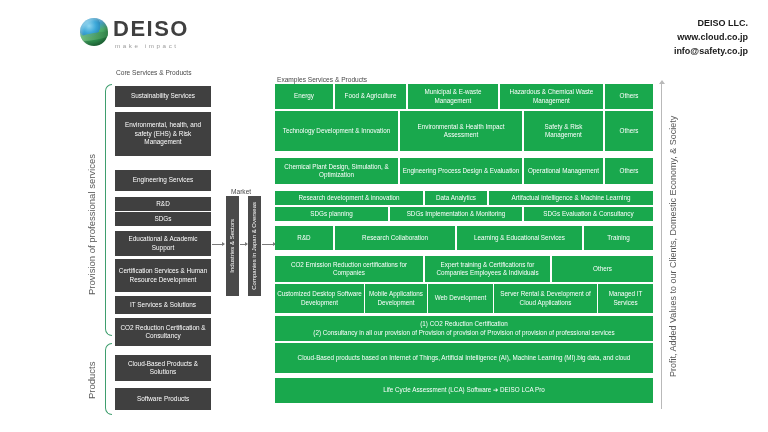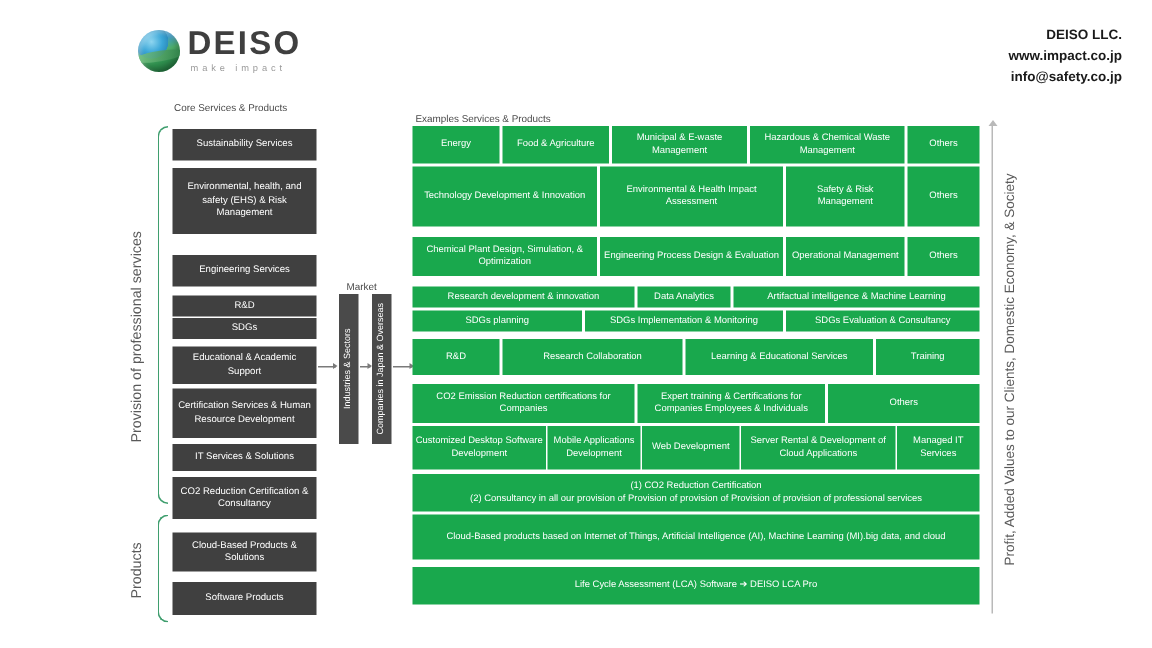--- a/index.html
+++ b/index.html
@@ -10,22 +10,22 @@
     overflow: hidden;
   }
   #slide {
     position: relative;
     width: 768px; height: 432px;
     background: #ffffff;
   }
 
   
   .logo-wrap {
-    position: absolute; left: 92px; top: 18px;
-    display: flex; align-items: center; gap: 5px;
+    position: absolute; left: 80px; top: 18px;
+    display: flex; gap: 5px;
   }
   .globe {
     width: 28px; height: 28px; border-radius: 50%;
     background:
       radial-gradient(circle at 32% 28%, #8fd6f0 0%, #3ba7d8 26%, #2e8fbf 40%, transparent 41%),
       linear-gradient(160deg, #5ab7e0 0%, #3f9fd0 30%, #4fae6a 52%, #2f8f4e 72%, #1f6d3a 100%);
     box-shadow: inset -2px -2px 4px rgba(0,0,0,.28), inset 2px 2px 3px rgba(255,255,255,.35);
     position: relative; overflow: hidden;
   }
   .globe:after{
@@ -158,21 +158,21 @@
   <div class="logo-wrap">
     <div class="globe"></div>
     <div class="brand-text">
       <div class="brand-name">DEISO</div>
       <div class="brand-tag">make impact</div>
     </div>
   </div>
 
   <div class="contact">
     <div>DEISO LLC.</div>
-    <div>www.impact.co.jp</div>
+    <div>www.cloud.co.jp</div>
     <div>info@safety.co.jp</div>
   </div>
 
   <div class="col-head" id="head-core">Core Services &amp; Products</div>
   <div class="col-head" id="head-market">Market</div>
   <div class="col-head" id="head-examples">Examples Services &amp; Products</div>
 
   <div class="vlabel" id="v-prov">Provision of professional services</div>
   <div class="vlabel" id="v-prod">Products</div>
   <div class="bracket" id="br-prov"></div>

